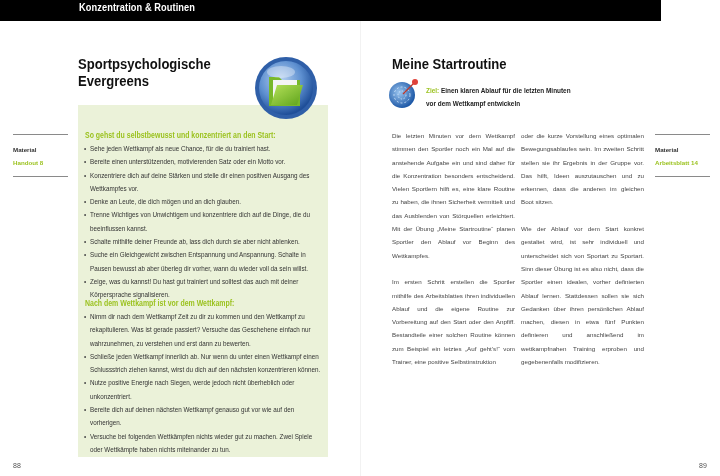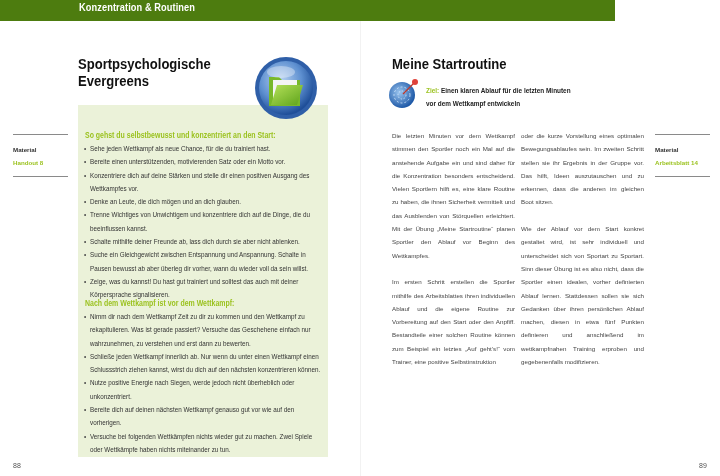--- a/index.html
+++ b/index.html
@@ -4,21 +4,22 @@
 <style>
   html, body { margin: 0; padding: 0; }
   body {
     width: 720px; height: 476px; overflow: hidden; position: relative;
     background: #ffffff;
     font-family: "Liberation Sans", sans-serif;
     color: #333;
   }
   .topbar {
     position: absolute; left: 0; top: 0; width: 615px; height: 21px;
-    background: #4d7c0f;
+    background: #000000;
+    padding-left: 46px;
   }
   .topbar-title {
     position: absolute; left: 79px; top: 1px;
     font-family: "Liberation Sans", sans-serif; font-weight: bold;
     font-size: 10.5px; color: #ffffff; letter-spacing: 0.1px;
     transform: scaleX(0.88); transform-origin: left top;
   }
   .gutter { position: absolute; left: 360px; top: 21px; width: 1px; height: 455px; background: #f2f2f2; }
 
   

